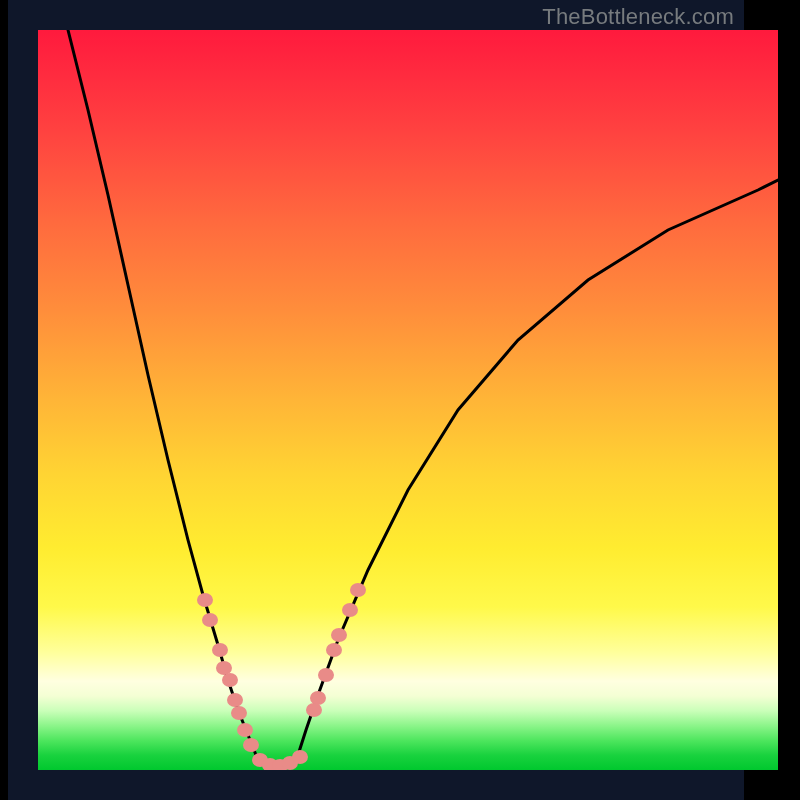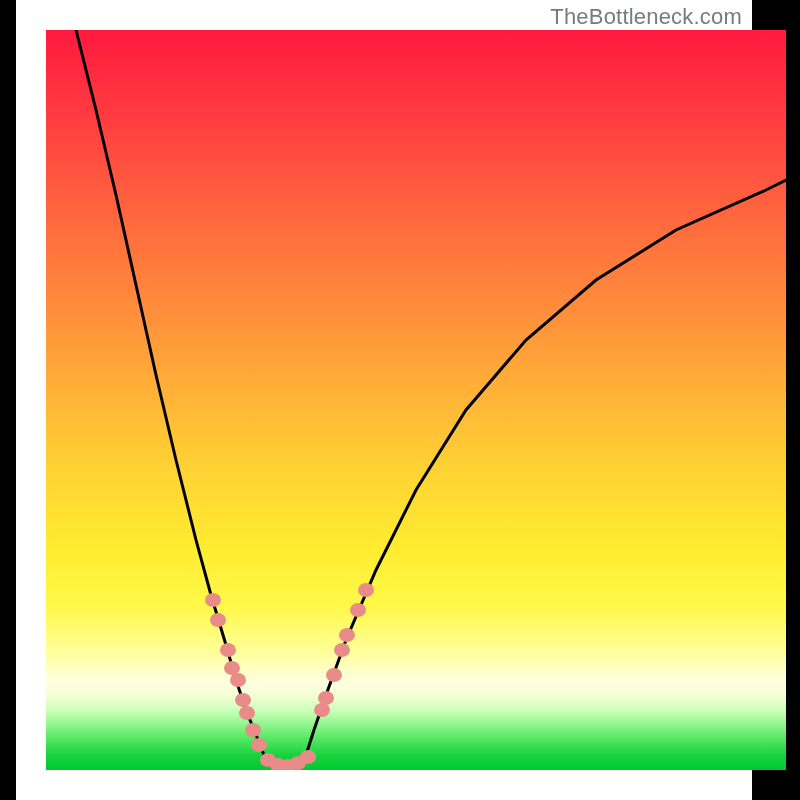--- a/index.html
+++ b/index.html
@@ -6,25 +6,25 @@
     margin: 0;
     padding: 0;
     width: 800px;
     height: 800px;
     overflow: hidden;
     background: #000;
     font-family: Arial, Helvetica, sans-serif;
   }
   .frame {
     position: absolute;
-    left: 16px;
+    left: 8px;
     top: 0;
     width: 736px;
     height: 800px;
-    background: #ffffff;
+    background: #0f172a;
   }
   .plot {
     position: absolute;
     left: 30px;
     top: 30px;
     width: 740px;
     height: 740px;
     
     background: linear-gradient(to bottom,
       #ff1a3d 0%,

